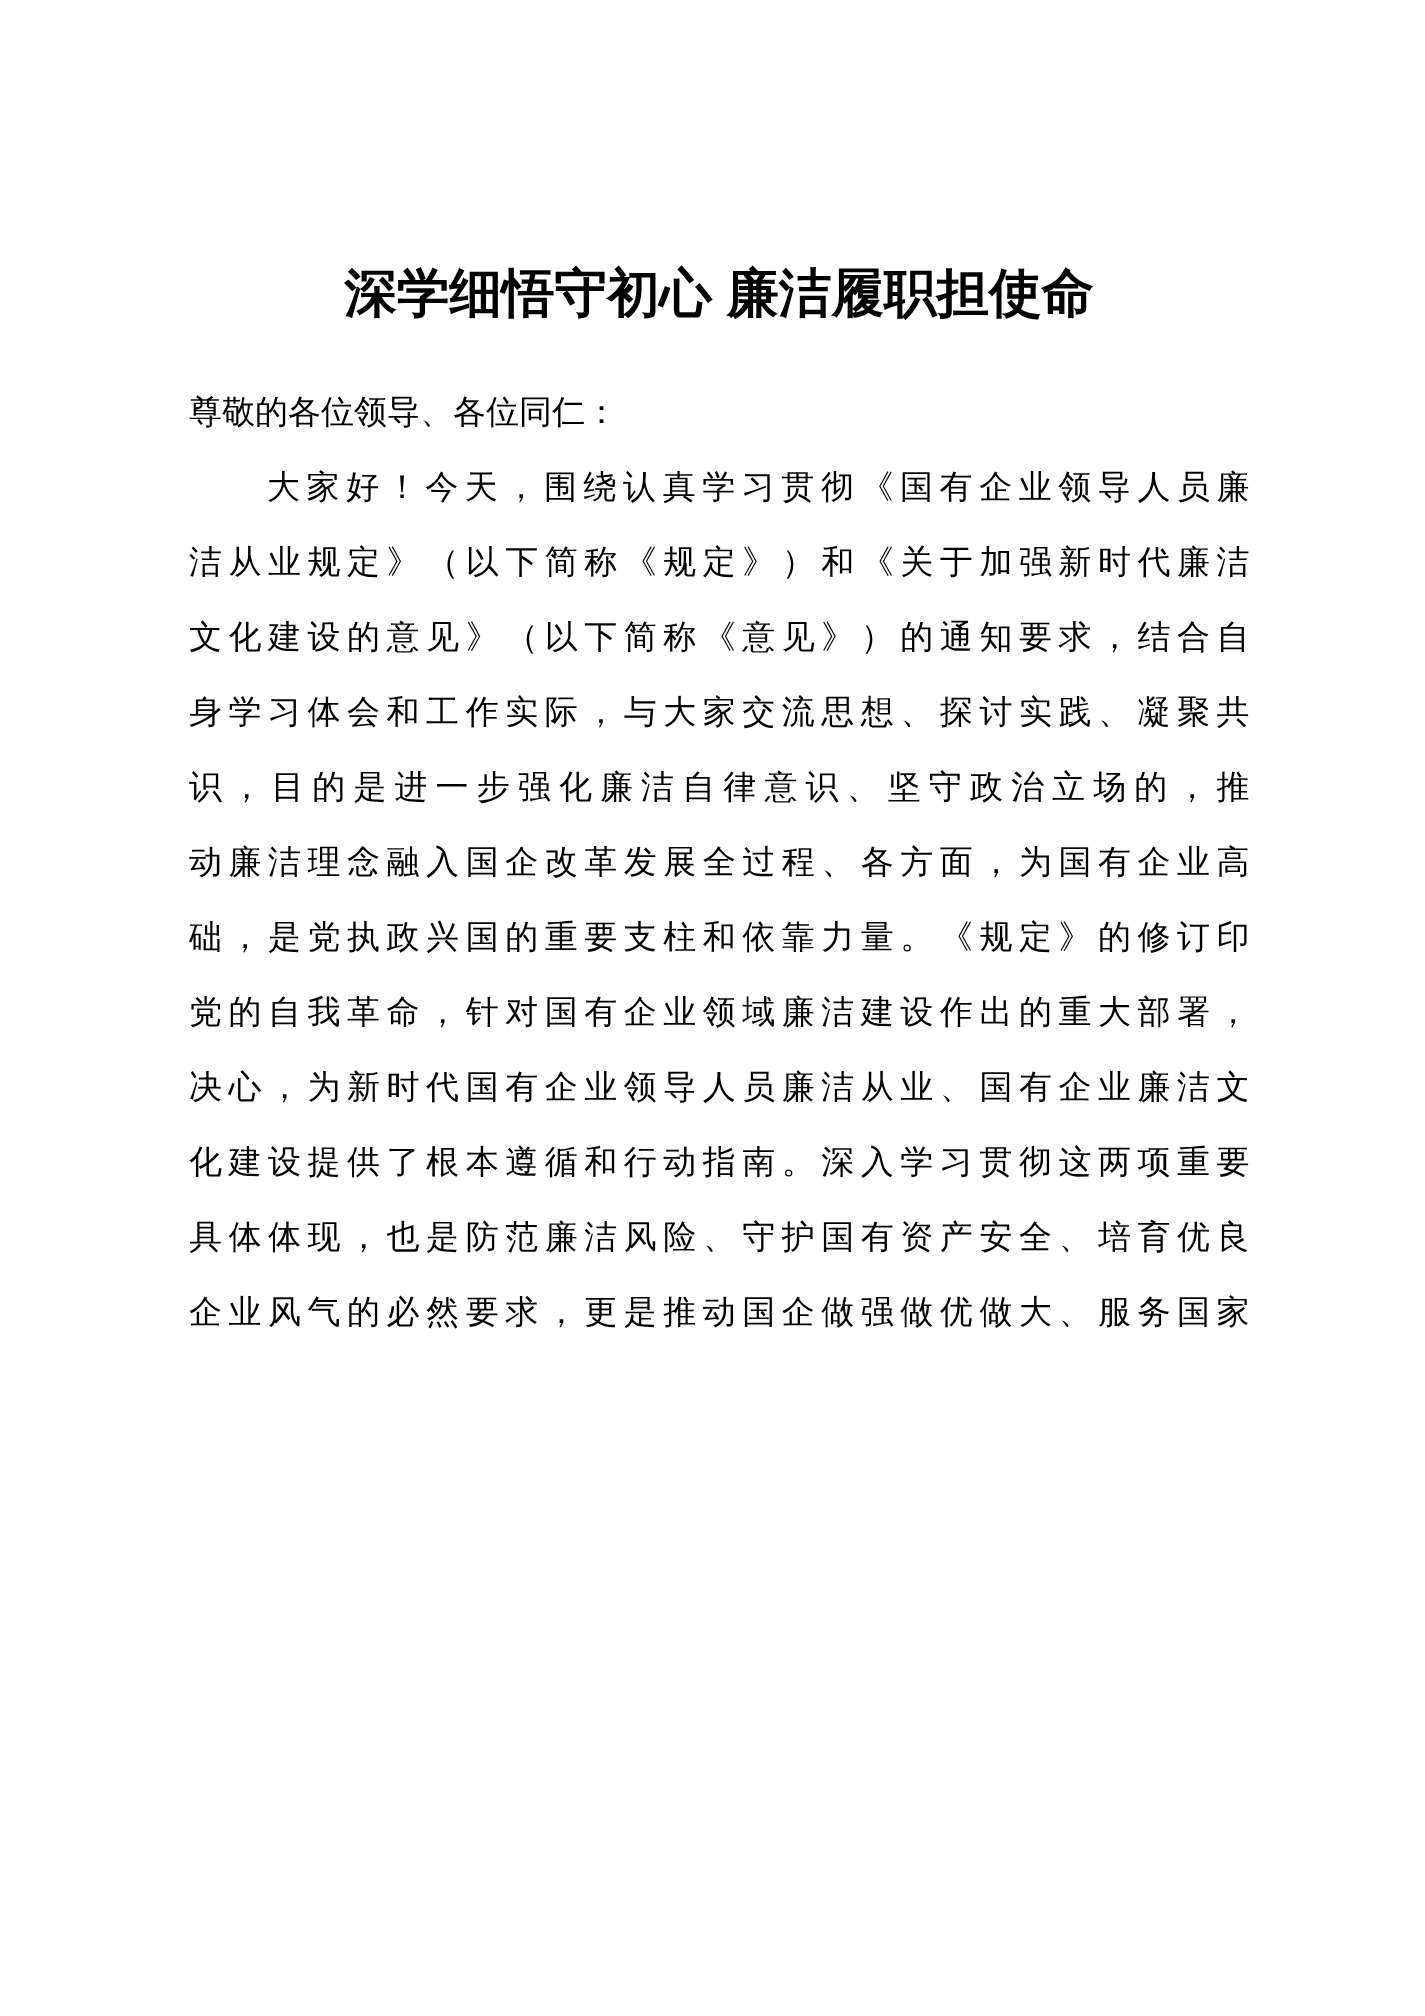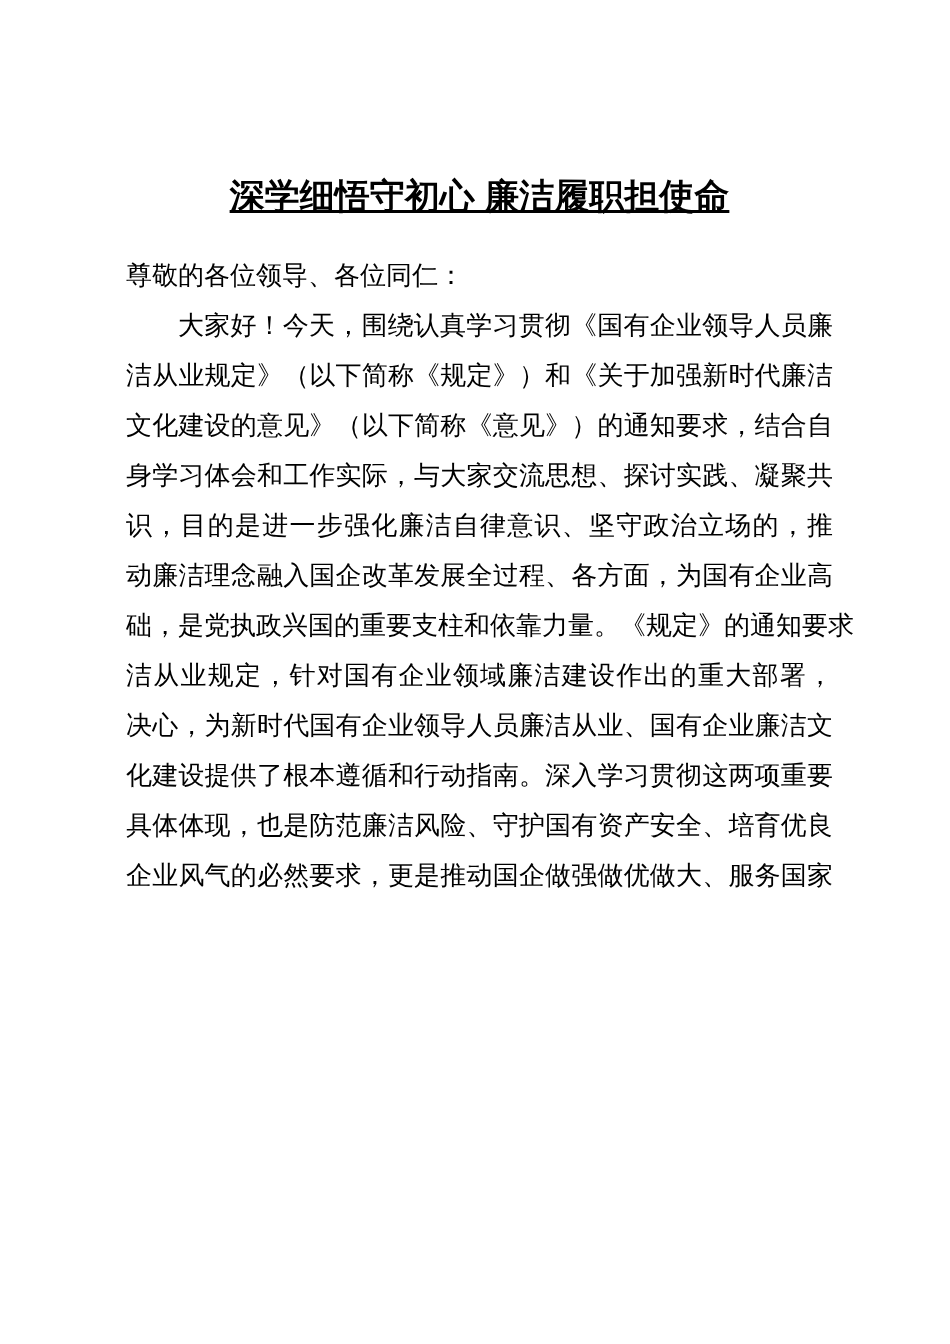--- a/index.html
+++ b/index.html
@@ -21,28 +21,27 @@
     left: 126px;
     top: 173px;
     width: 707px;
     margin: 0;
     font-size: 35px;
     font-weight: bold;
     line-height: 46px;
     text-align: center;
     letter-spacing: 0;
     white-space: nowrap;
-    text-decoration: underline;
   }
   .doc-body {
     position: absolute;
     left: 126px;
     top: 250px;
     width: 707px;
-    font-size: 26px;
+    font-size: 22px;
     line-height: 50px;
   }
   .line {
     height: 50px;
     text-align: justify;
     text-align-last: justify;
     text-justify: inter-ideograph;
     white-space: nowrap;
   }
   .line.indent {
@@ -60,21 +59,21 @@
   <h1 class="doc-title">深学细悟守初心 廉洁履职担使命</h1>
   <div class="doc-body">
     <div class="line no-stretch">尊敬的各位领导、各位同仁：</div>
     <div id="paragraphs">
         <div class="line indent">大家好！今天，围绕认真学习贯彻《国有企业领导人员廉</div>
         <div class="line">洁从业规定》（以下简称《规定》）和《关于加强新时代廉洁</div>
         <div class="line">文化建设的意见》（以下简称《意见》）的通知要求，结合自</div>
         <div class="line">身学习体会和工作实际，与大家交流思想、探讨实践、凝聚共</div>
         <div class="line">识，目的是进一步强化廉洁自律意识、坚守政治立场的，推</div>
         <div class="line">动廉洁理念融入国企改革发展全过程、各方面，为国有企业高</div>
-        <div class="line">础，是党执政兴国的重要支柱和依靠力量。《规定》的通知要求</div>
-        <div class="line">洁从业规定，针对国有企业领域廉洁建设作出的重大部署，</div>
+        <div class="line">础，是党执政兴国的重要支柱和依靠力量。《规定》的修订印</div>
+        <div class="line">党的自我革命，针对国有企业领域廉洁建设作出的重大部署，</div>
         <div class="line">决心，为新时代国有企业领导人员廉洁从业、国有企业廉洁文</div>
         <div class="line">化建设提供了根本遵循和行动指南。深入学习贯彻这两项重要</div>
         <div class="line">具体体现，也是防范廉洁风险、守护国有资产安全、培育优良</div>
         <div class="line">企业风气的必然要求，更是推动国企做强做优做大、服务国家</div>
       </div>
   </div>
 </div>
 
 </body></html>

